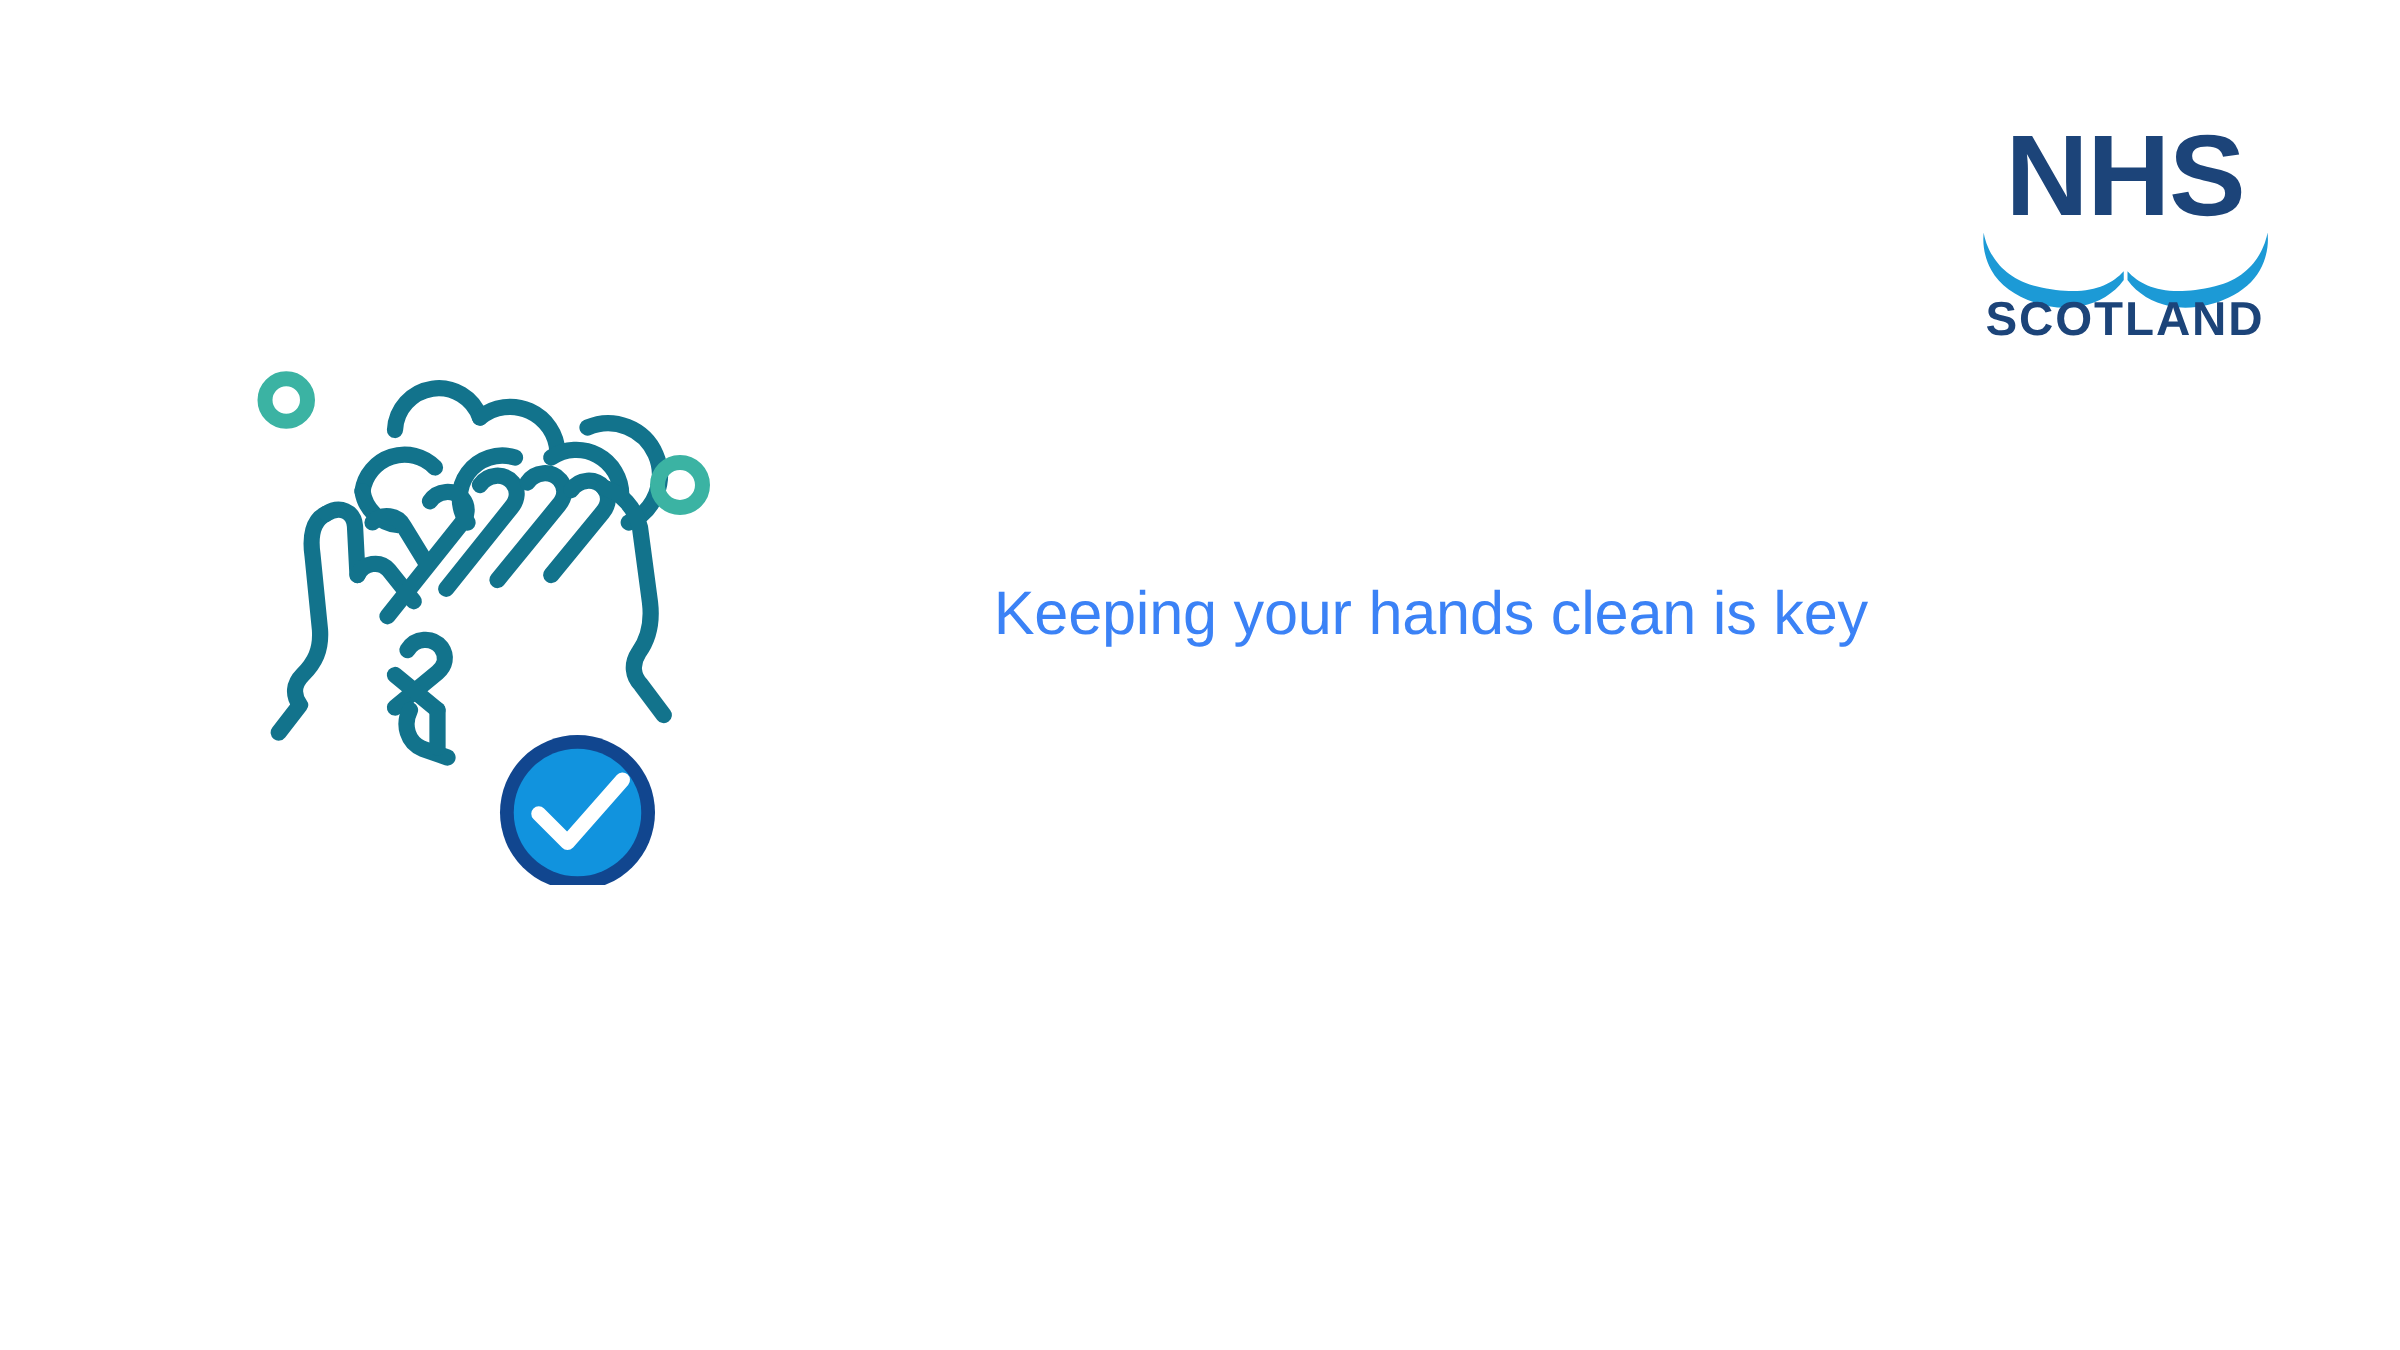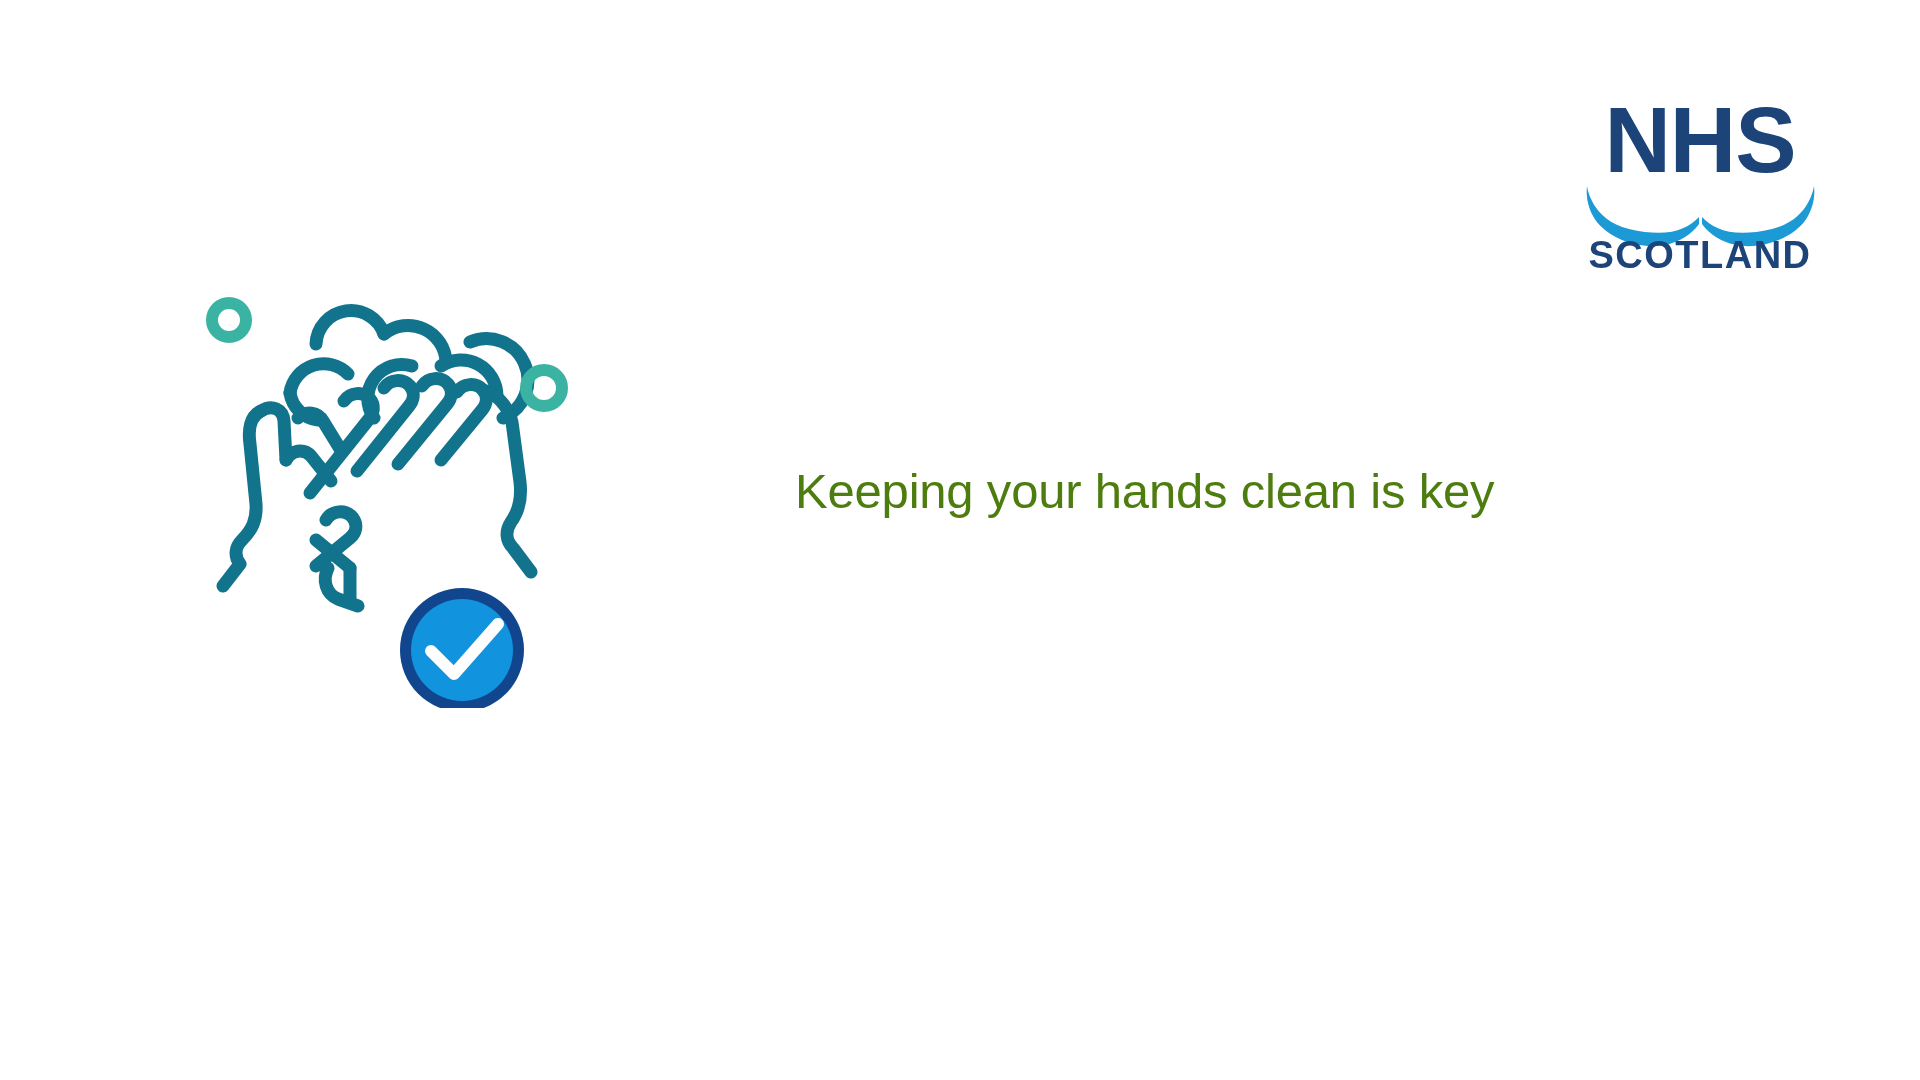--- a/index.html
+++ b/index.html
@@ -41,21 +41,21 @@
     height: 440px;
   }
   #handwash-illustration svg { display: block; width: 100%; height: 100%; }
 
   
   #headline {
     position: absolute;
     left: 795px;
     top: 452px;
     width: 900px;
-    color: #4d7c0f;
+    color: #3b82f6;
     font-family: "Liberation Sans", sans-serif;
     font-size: 49px;
     font-weight: 400;
     line-height: 78px;
     letter-spacing: -0.2px;
     white-space: nowrap;
   }
   #headline .line { display: block; }
 </style>
 </head>

